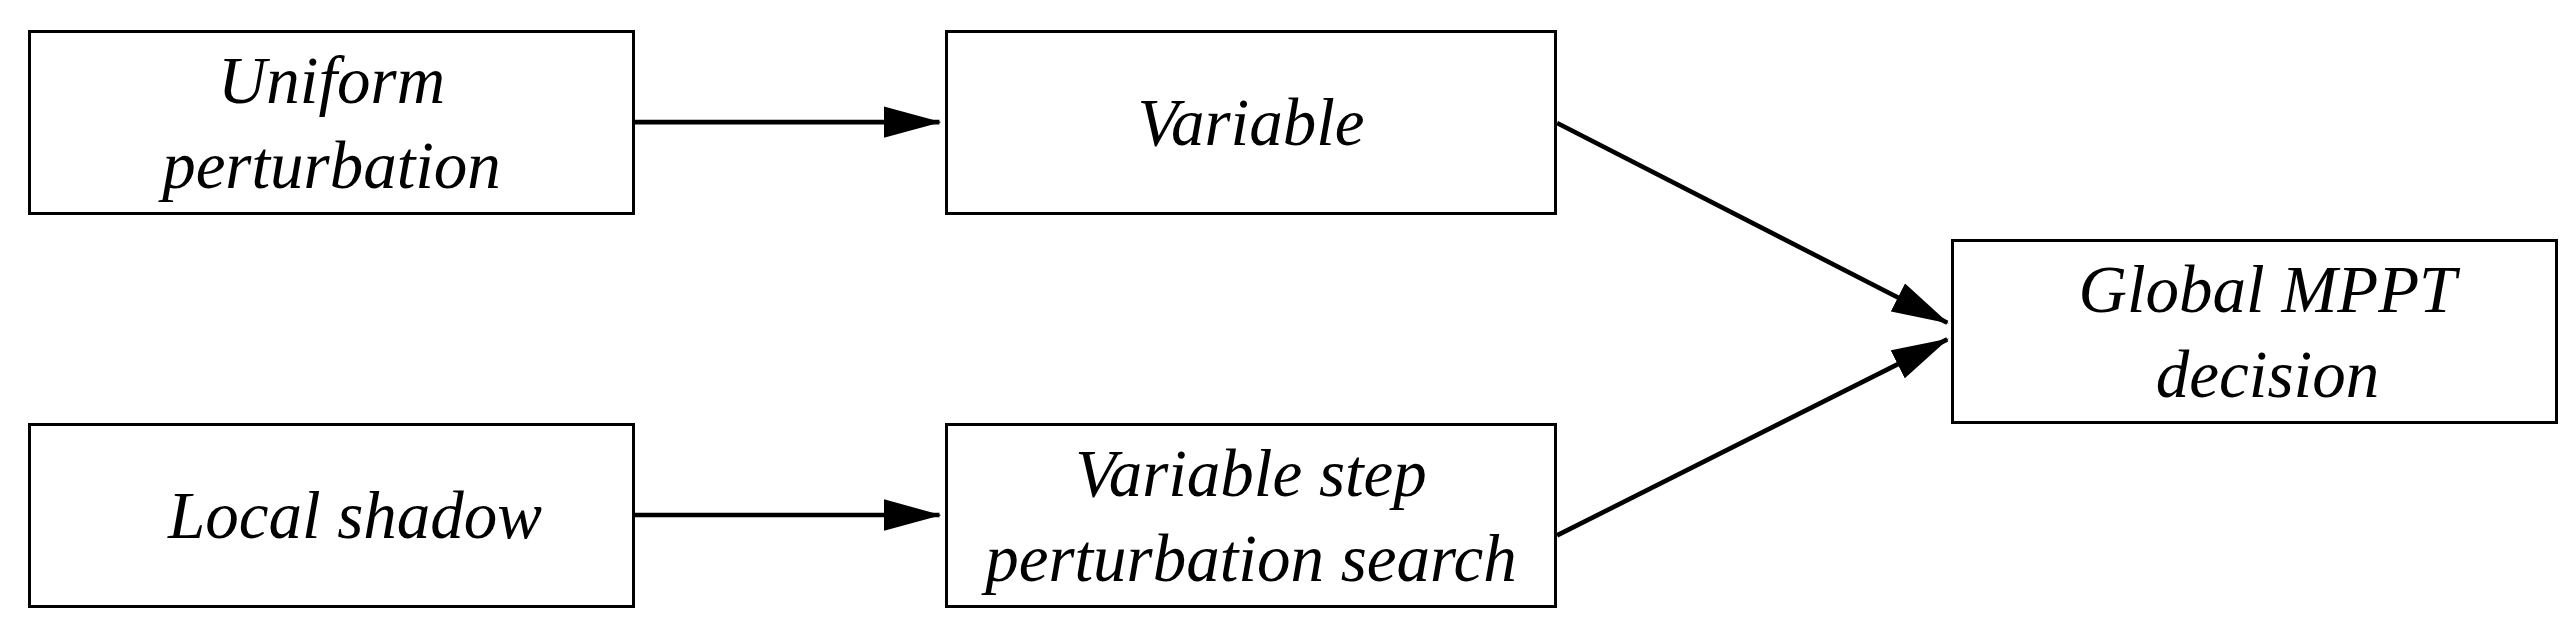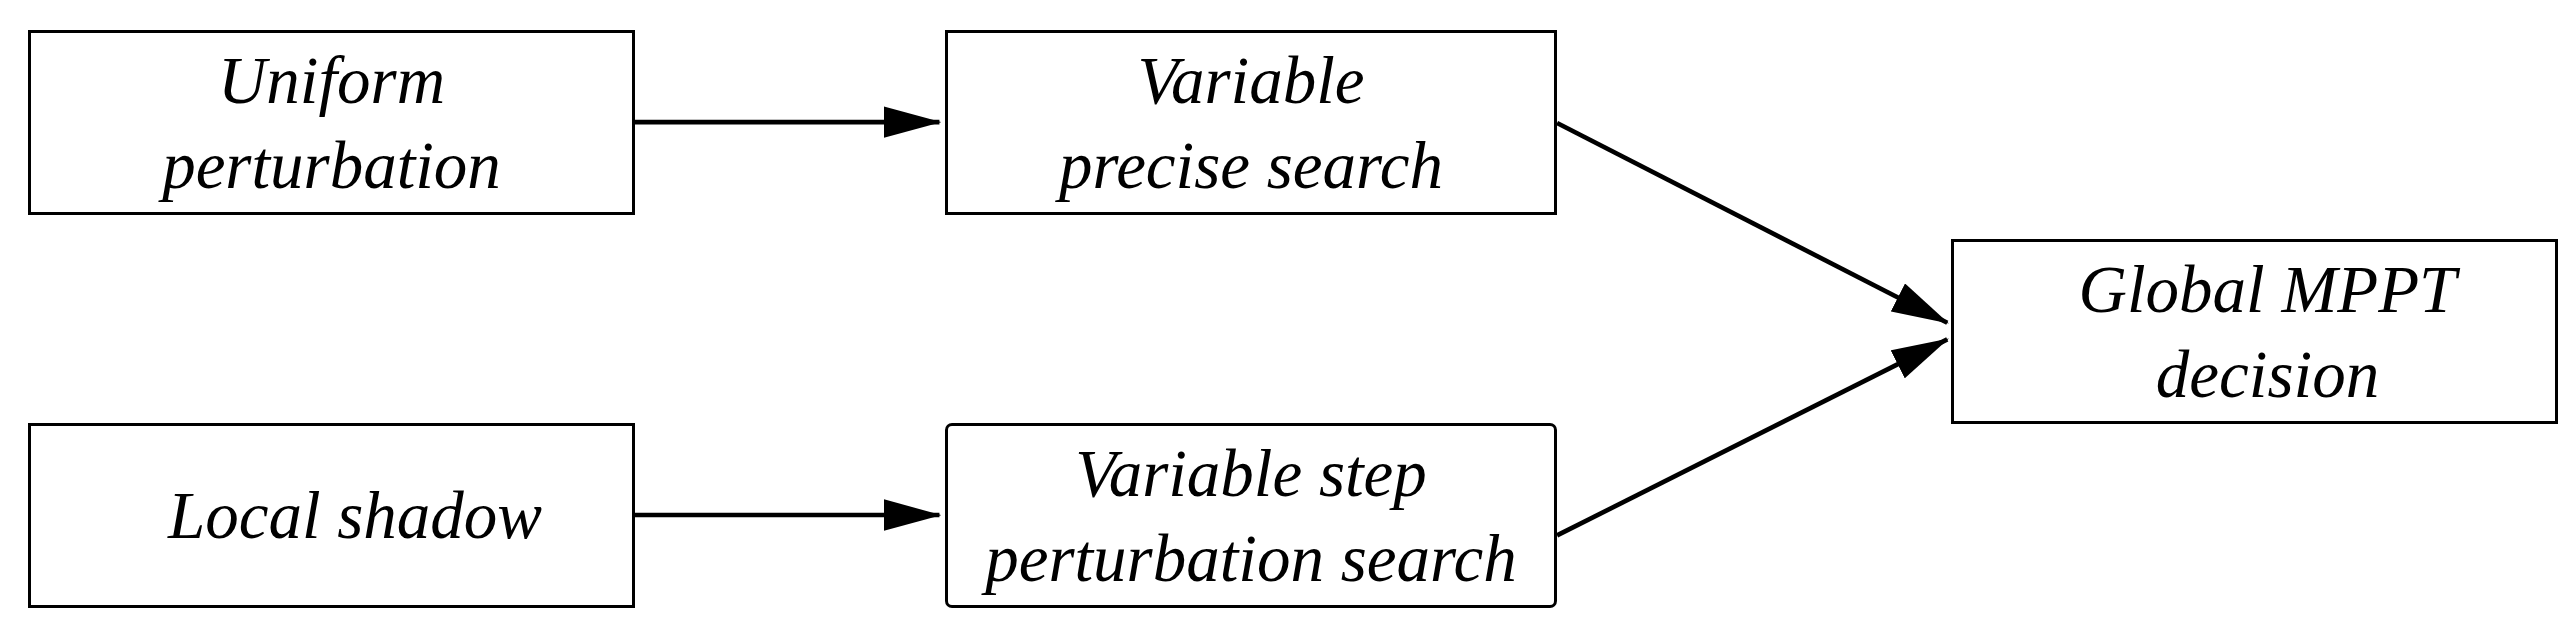--- a/index.html
+++ b/index.html
@@ -64,28 +64,27 @@
     <line class="edge-line" x1="1684" y1="579" x2="2106" y2="367" marker-end="url(#arrow)"></line>
   </svg>
 
   <div class="node" style="left:28px;top:30px;width:607px;height:185px;">
     <span>Uniform</span>
     <span>perturbation</span>
   </div>
 
   <div class="node" style="left:945px;top:30px;width:612px;height:185px;">
     <span>Variable</span>
-    <span>precise search</span>
   </div>
 
   <div class="node" style="left:28px;top:423px;width:607px;height:185px;padding-left:47px;">
     <span>Local shadow</span>
   </div>
 
-  <div class="node" style="left:945px;top:423px;width:612px;height:185px;border-radius:7px;">
+  <div class="node" style="left:945px;top:423px;width:612px;height:185px;">
     <span>Variable step</span>
     <span>perturbation search</span>
   </div>
 
   <div class="node" style="left:1951px;top:239px;width:607px;height:185px;padding-left:26px;">
     <span>Global MPPT</span>
     <span>decision</span>
   </div>
 
 </div>

